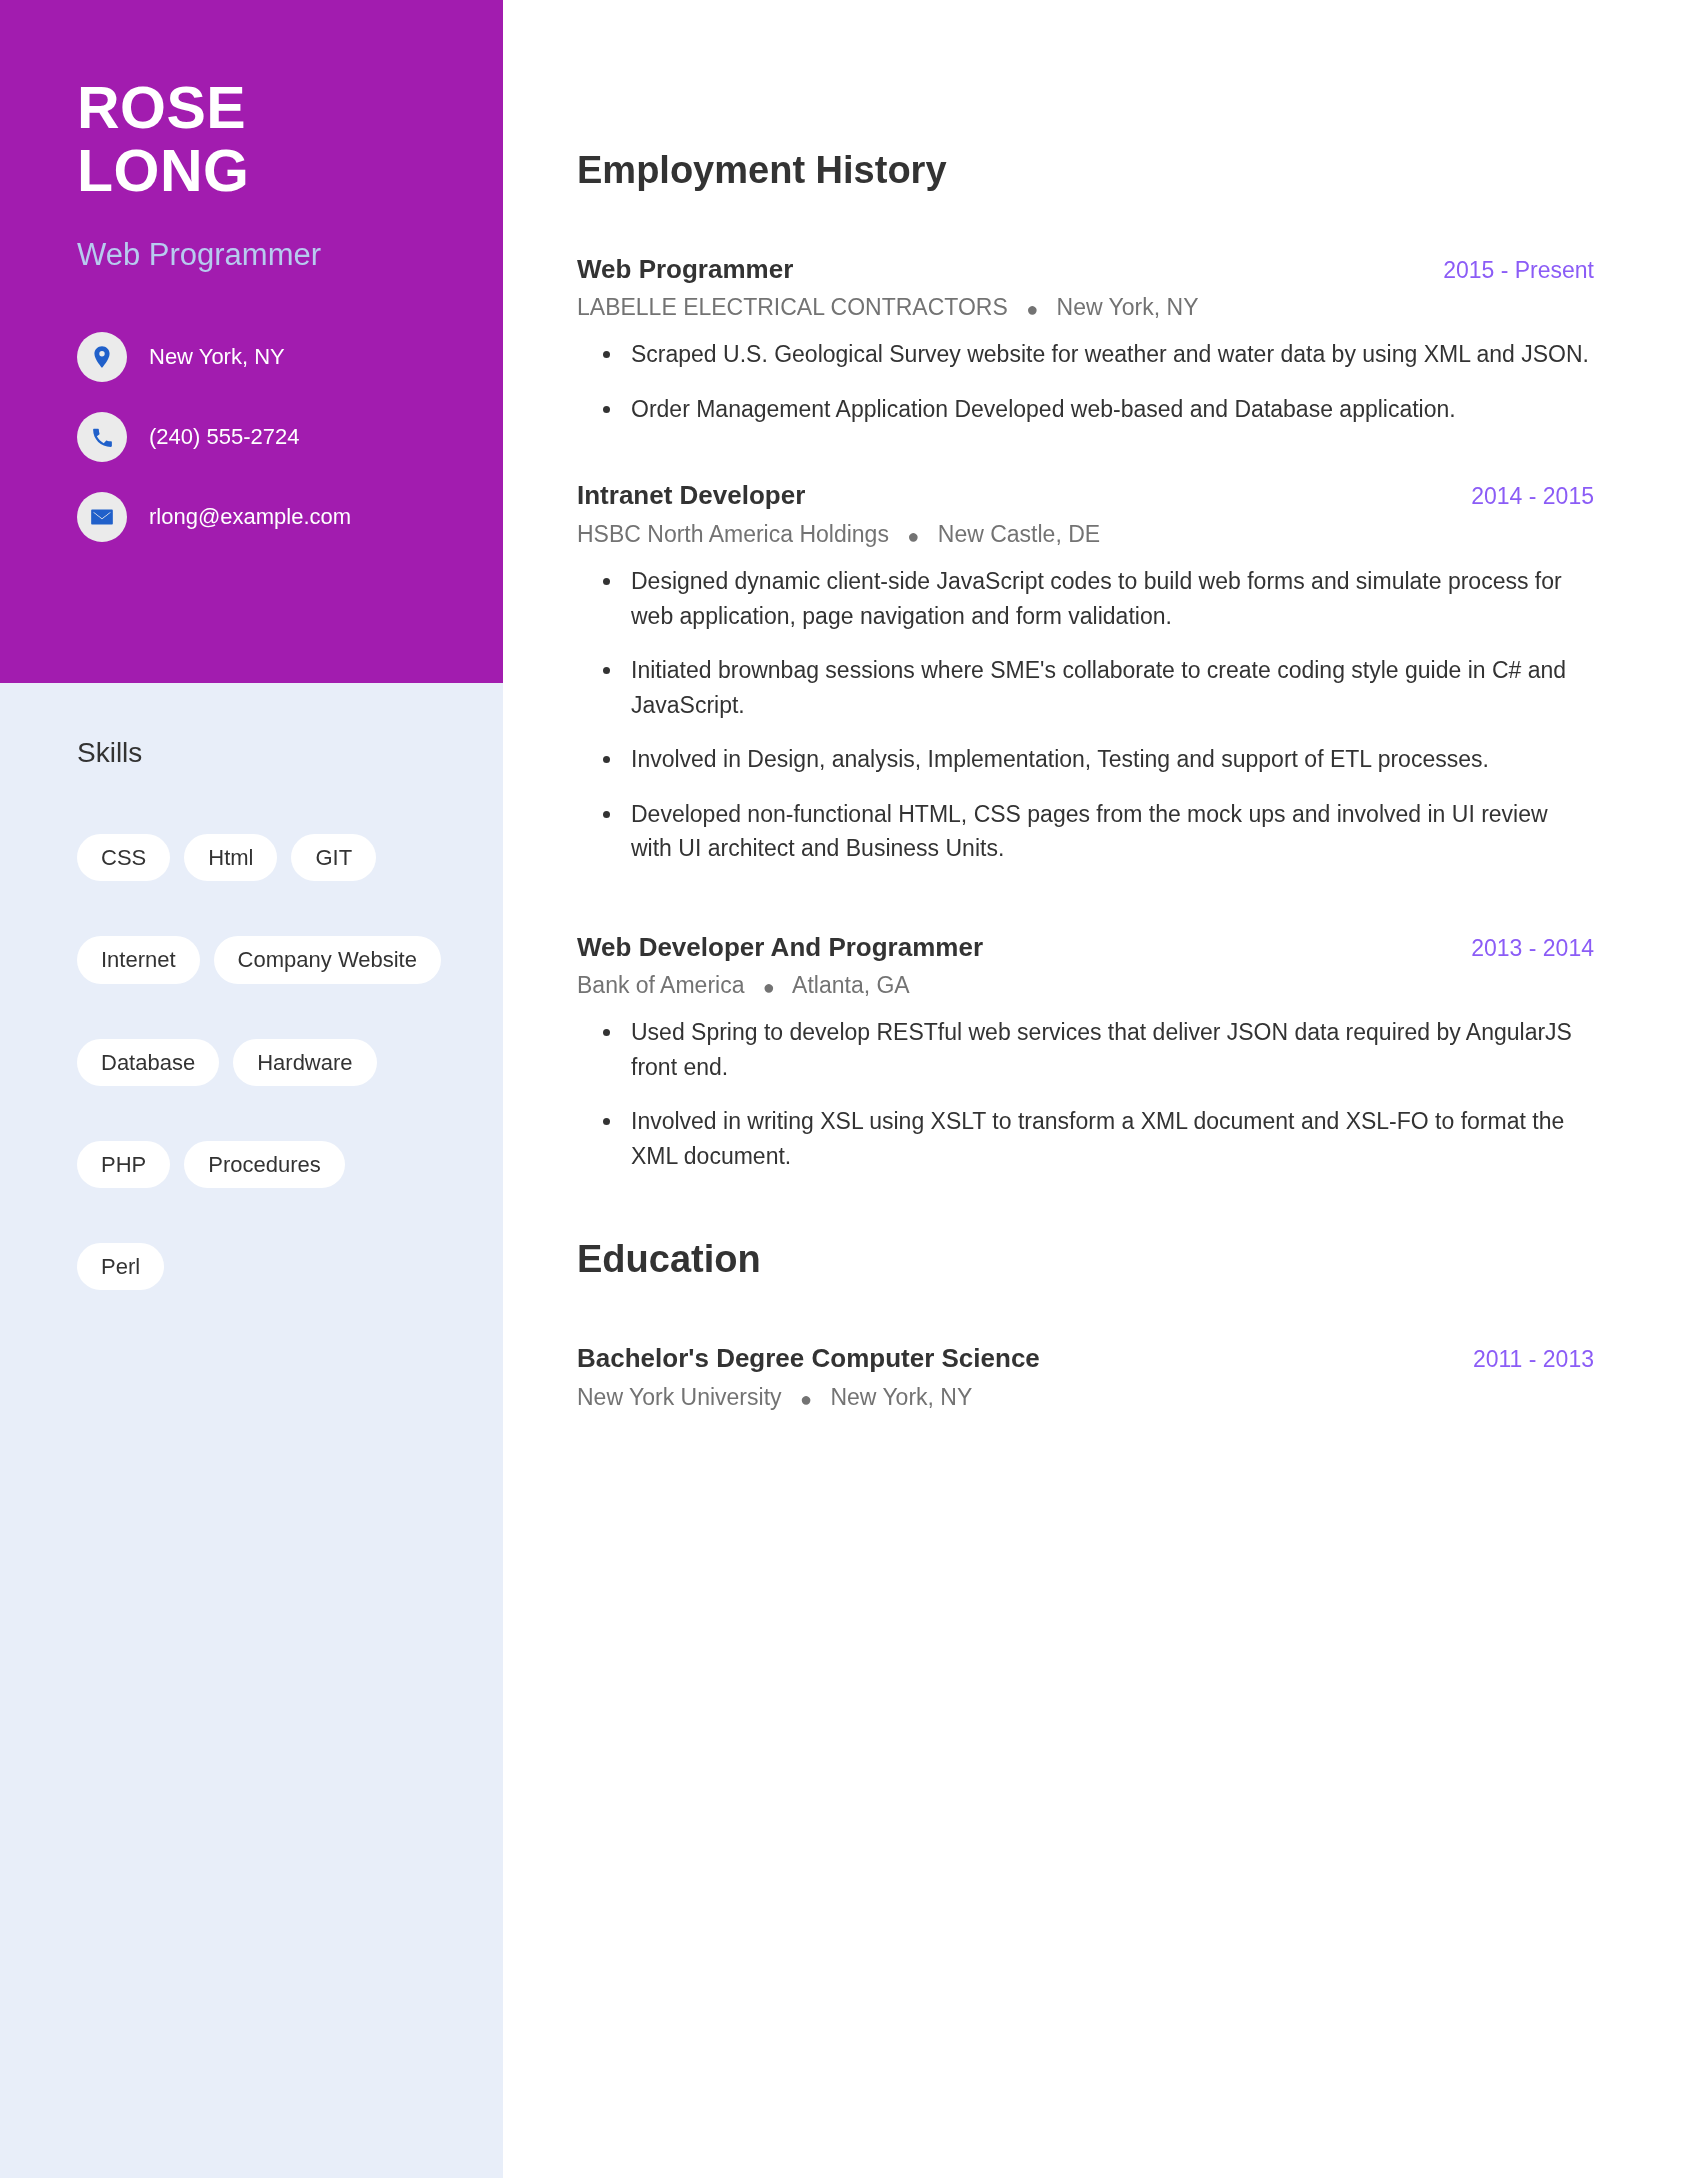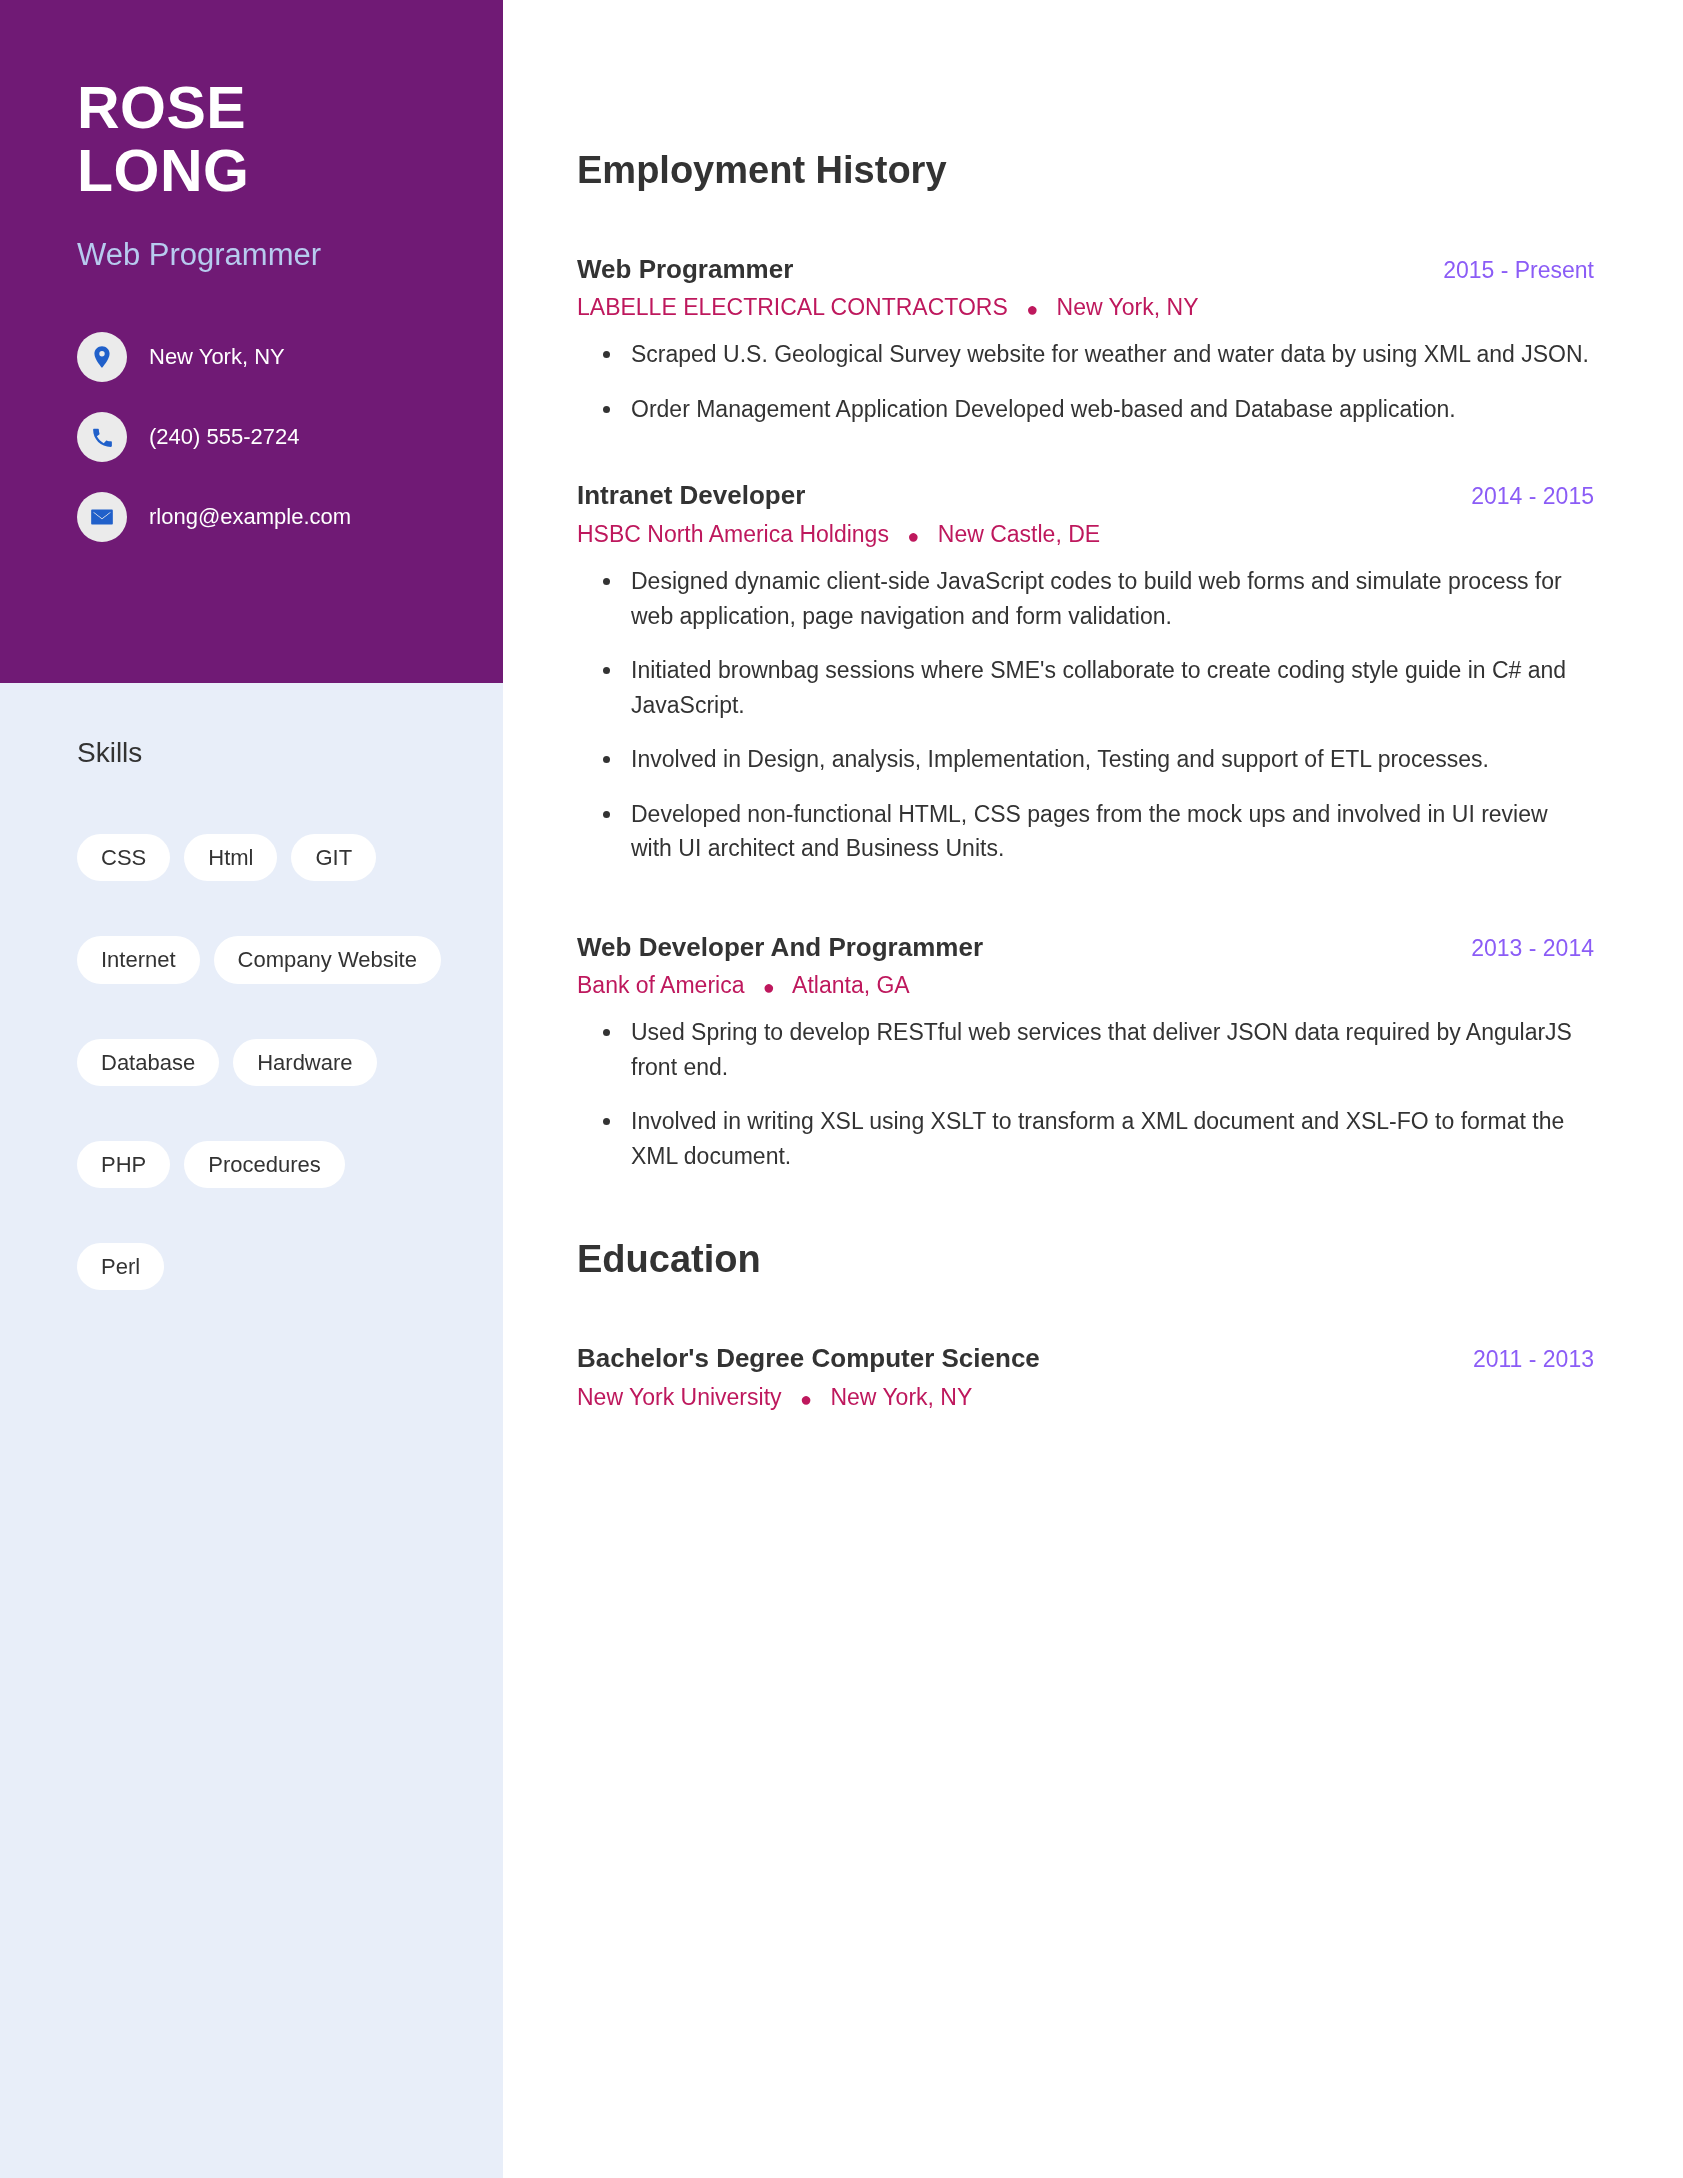--- a/index.html
+++ b/index.html
@@ -27,21 +27,21 @@
     width:503px;
     height:2178px;
     background:#e8eef9;
   }
 
   .sidebar-header {
     position:absolute;
     left:0; top:0;
     width:503px;
     height:683px;
-    background:#701a75;
+    background:#a21caf;
     padding:77px 71px 0 77px;
   }
 
   .name-block {
     color:#ffffff;
     font-size:59px;
     font-weight:700;
     line-height:1.06;
     letter-spacing:0.5px;
   }
@@ -148,21 +148,21 @@
     color:#8b5cf6;
     font-weight:400;
     line-height:1.3;
     white-space:nowrap;
     padding-left:24px;
     margin-top:36px;
   }
   .entry-meta {
     margin-top:7px;
     font-size:23px;
-    color:#be185d;
+    color:#737373;
     line-height:1.3;
   }
   .meta-sep {
     display:inline-block;
     margin:0 12px;
     font-size:20px;
     vertical-align:middle;
   }
 
   .bullets {

